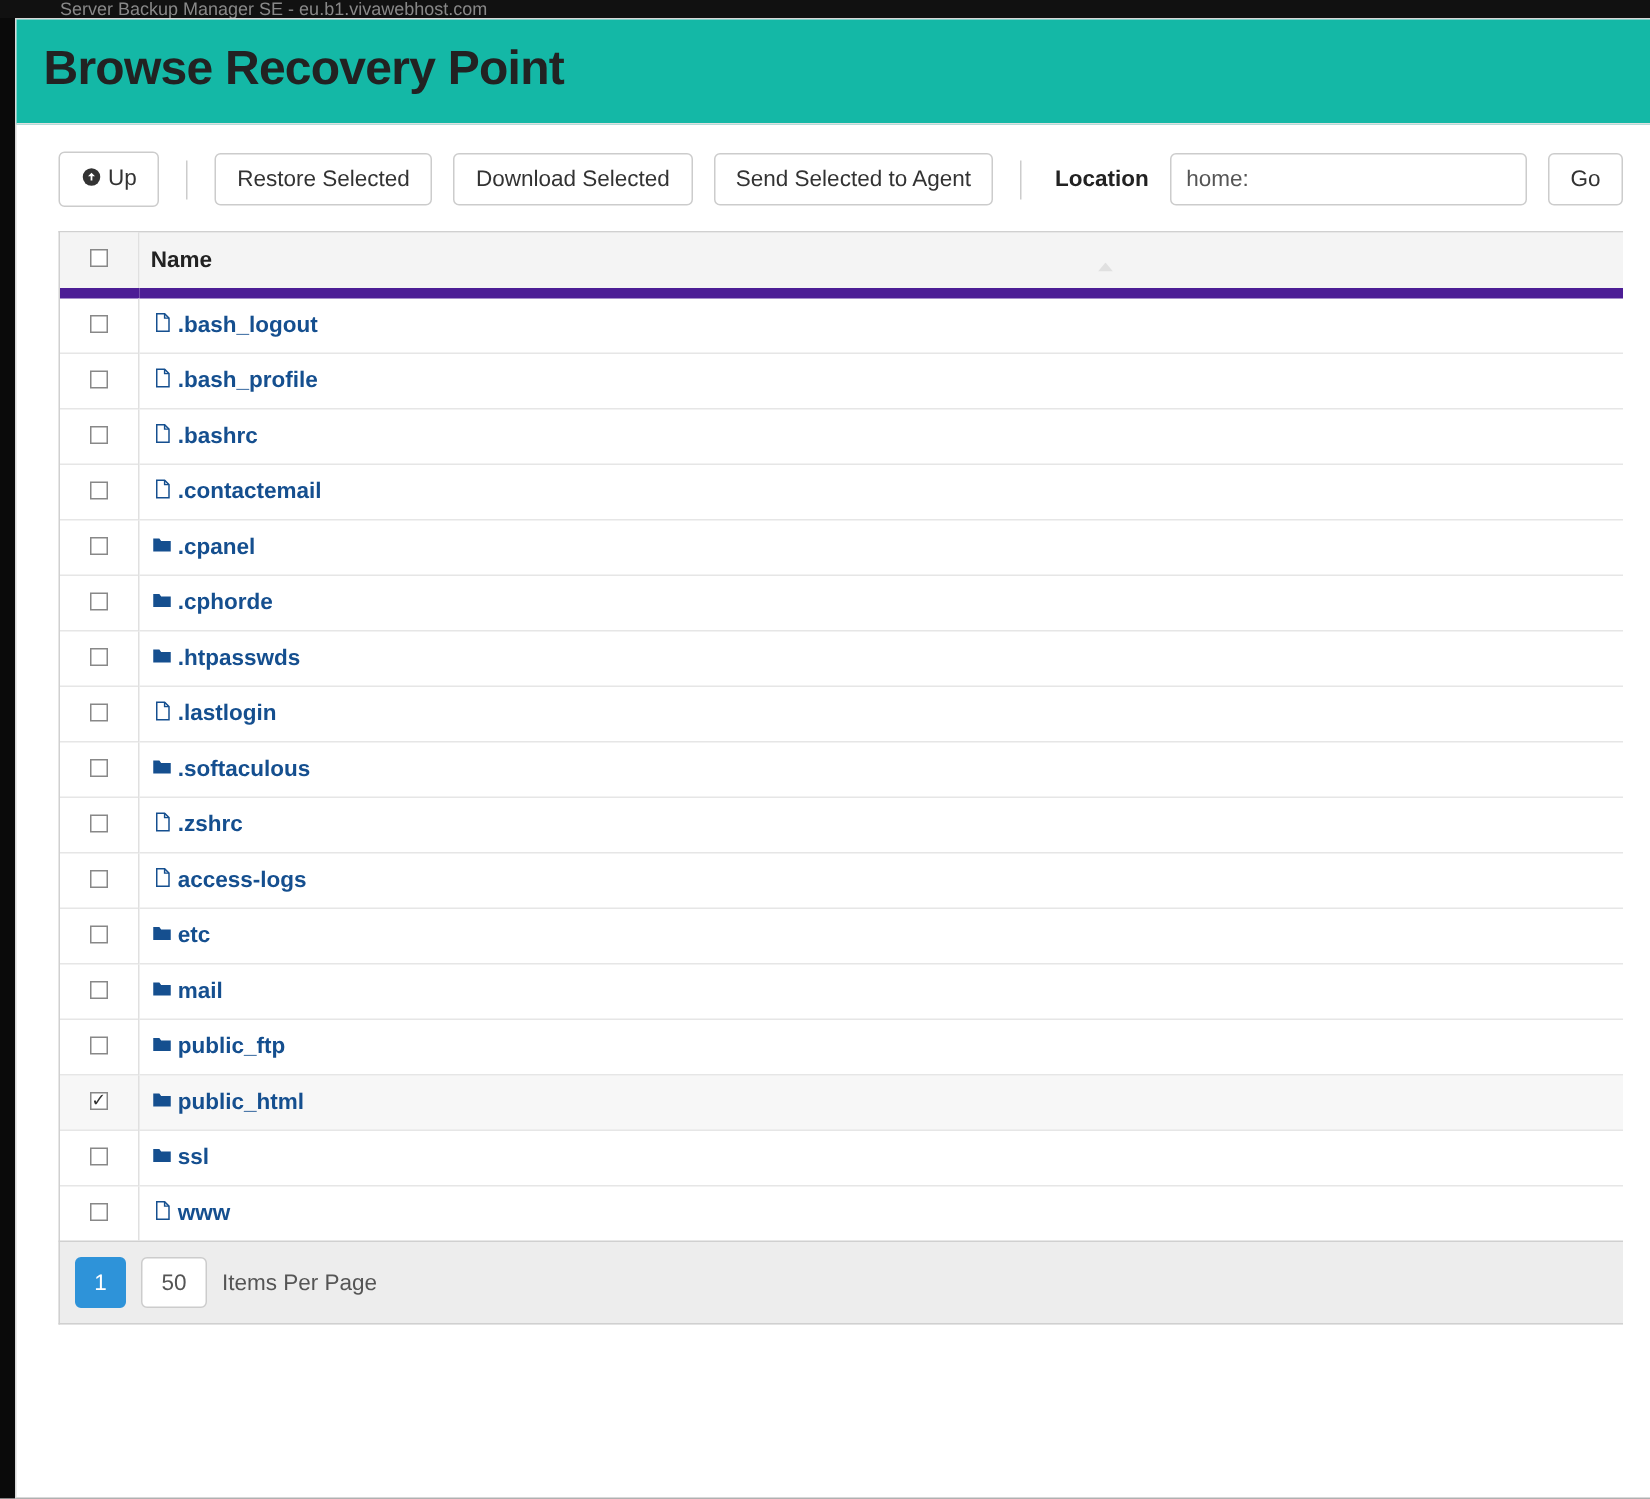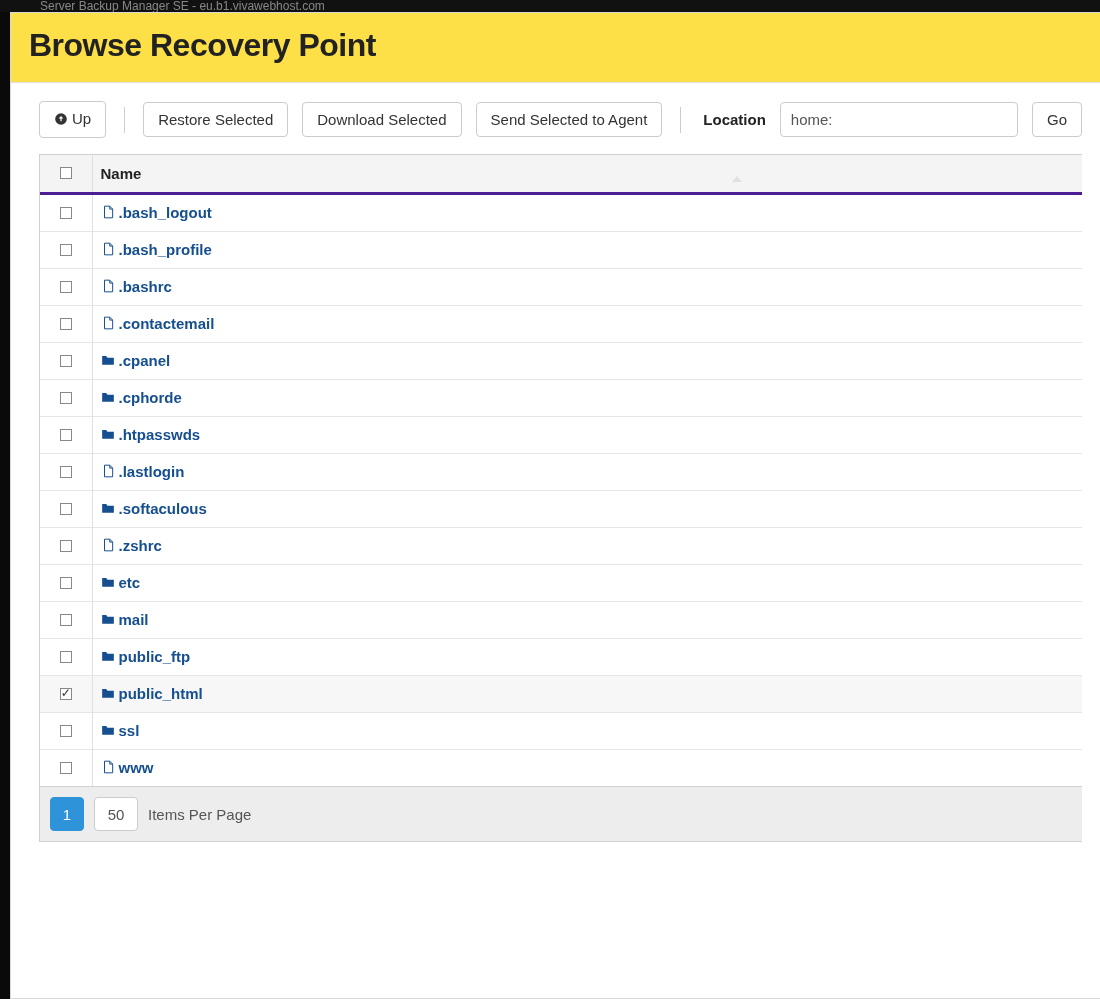--- a/index.html
+++ b/index.html
@@ -26,21 +26,21 @@
   position: absolute;
   left: 10px;
   top: 12px;
   right: 0;
   bottom: 0;
   background: #fff;
   border: 1px solid #d8d8d8;
   border-right: none;
 }
 .title-bar {
-  background: #fde047;
+  background: #14b8a6;
   border-bottom: 1px solid #e0e0e0;
   padding: 14px 18px 18px 18px;
 }
 .title-bar h1 {
   font-size: 32px;
   font-weight: 800;
   color: #222;
   letter-spacing: -0.5px;
 }
 .toolbar {
@@ -86,21 +86,21 @@
   margin: 0 18px 0 28px;
   border: 1px solid #d0d0d0;
   border-right: none;
 }
 table {
   width: 100%;
   border-collapse: collapse;
 }
 thead th {
   background: #f4f4f4;
-  border-bottom: 3px solid #4c1d95;
+  border-bottom: 7px solid #4c1d95;
   padding: 10px 8px;
   text-align: left;
   font-size: 15px;
   font-weight: 700;
   color: #222;
 }
 th.check-col, td.check-col {
   width: 52px;
   text-align: center;
   border-right: 1px solid #e0e0e0;
@@ -299,20 +299,27 @@
           </tr>
           <tr>
             <td class="check-col"><span class="cb"></span></td>
             <td><a class="item-link" href="#"><span class="icon icon-file"><svg viewBox="0 0 24 24">
                     <path d="M6 2h9l5 5v15H6z"></path>
                     <path d="M15 2v5h5"></path>
                   </svg></span><span>.zshrc</span></a></td>
           </tr>
           <tr>
             <td class="check-col"><span class="cb"></span></td>
+            <td><a class="item-link" href="#"><span class="icon icon-file"><svg viewBox="0 0 24 24">
+                    <path d="M6 2h9l5 5v15H6z"></path>
+                    <path d="M15 2v5h5"></path>
+                  </svg></span><span>access-logs</span></a></td>
+          </tr>
+          <tr>
+            <td class="check-col"><span class="cb"></span></td>
             <td><a class="item-link" href="#"><span class="icon icon-folder"><svg viewBox="0 0 24 24">
                     <path d="M2 5h7l2 3h11v12H2z"></path>
                   </svg></span><span>etc</span></a></td>
           </tr>
           <tr>
             <td class="check-col"><span class="cb"></span></td>
             <td><a class="item-link" href="#"><span class="icon icon-folder"><svg viewBox="0 0 24 24">
                     <path d="M2 5h7l2 3h11v12H2z"></path>
                   </svg></span><span>mail</span></a></td>
           </tr>

